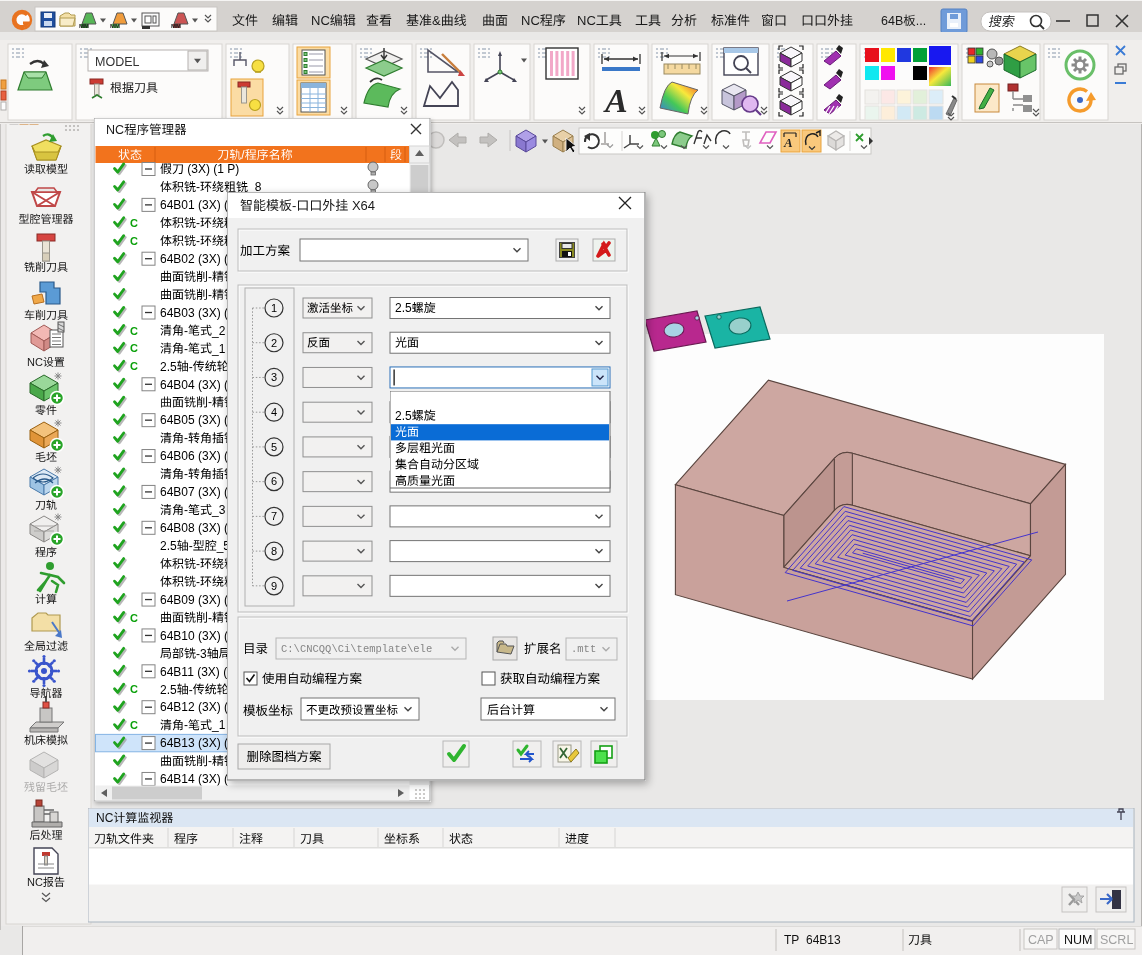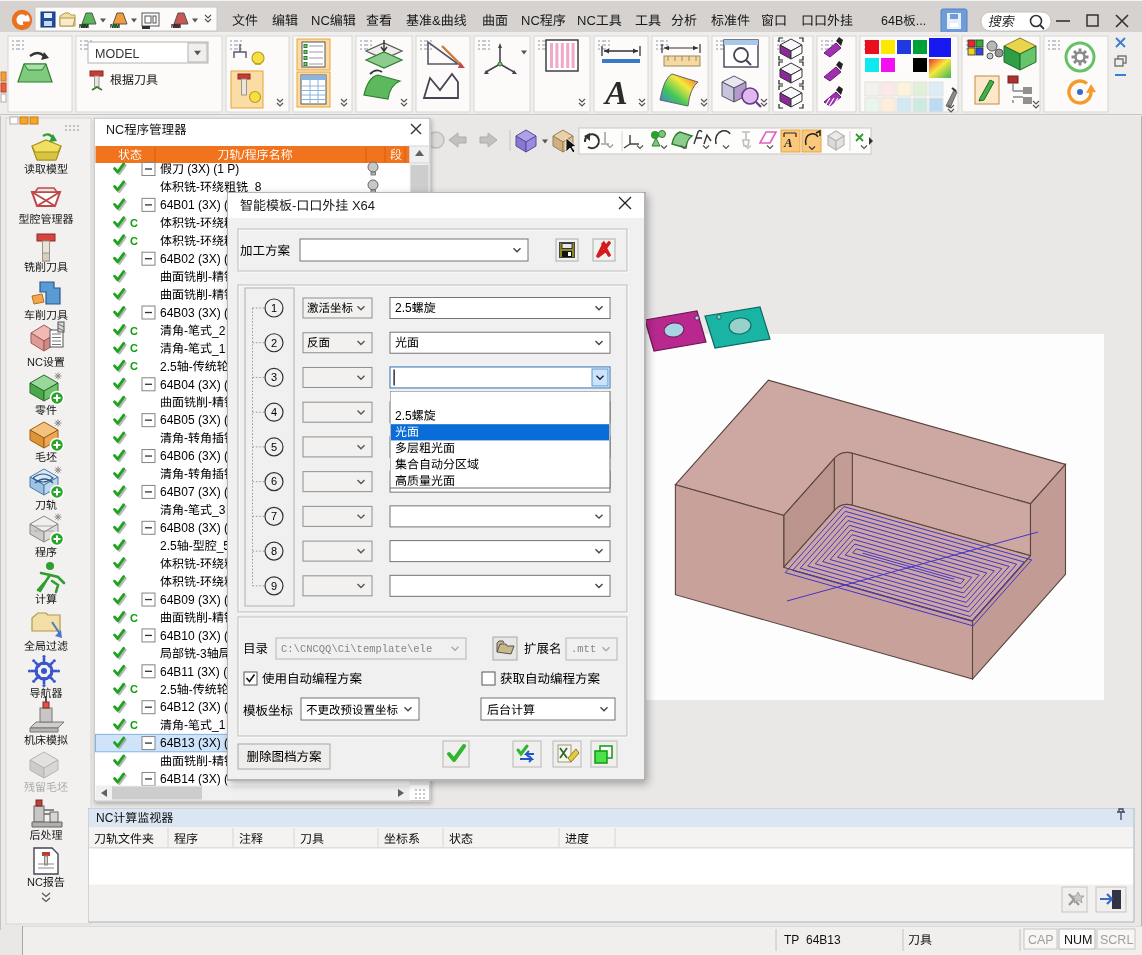--- a/index.html
+++ b/index.html
@@ -261,21 +261,21 @@
       <g transform="translate(1001,26) skewX(-10)">
         <use href="#g7D22_13" fill="#222"></use>
       </g>
       <circle cx="1036" cy="21" r="5.5" fill="none" stroke="#333" stroke-width="1.6"></circle>
       <line x1="1040" y1="25" x2="1044" y2="29" stroke="#333" stroke-width="1.8"></line>
       <line x1="1056" y1="21" x2="1070" y2="21" stroke="#333" stroke-width="1.6"></line>
       <rect x="1087" y="15" width="11" height="11" fill="none" stroke="#333" stroke-width="1.5"></rect>
       <path d="M1116,15 l12,12 M1128,15 l-12,12" fill="none" stroke="#333" stroke-width="1.6"></path>
     </svg>
   </div>
-<div style="position:absolute;left:0px;top:32px;width:1142px;height:84px;z-index:2;">
+<div style="position:absolute;left:0px;top:40px;width:1142px;height:84px;z-index:2;">
     <svg width="1142" height="84" viewBox="0 32 1142 84">
       <rect x="0" y="32" width="1142" height="84" fill="#f0eeec"></rect>
       <line x1="0" y1="114.5" x2="1142" y2="114.5" stroke="#c6c3c0" stroke-width="1"></line>
       <rect x="8" y="36" width="64" height="76" fill="#fcfbfa" stroke="#d8d5d2" stroke-width="1"></rect>
       <circle cx="13" cy="41" r="1.1" fill="#b3bcc9"></circle>
       <circle cx="13" cy="45" r="1.1" fill="#b3bcc9"></circle>
       <circle cx="13" cy="49" r="1.1" fill="#b3bcc9"></circle>
       <circle cx="17" cy="41" r="1.1" fill="#b3bcc9"></circle>
       <circle cx="17" cy="45" r="1.1" fill="#b3bcc9"></circle>
       <circle cx="17" cy="49" r="1.1" fill="#b3bcc9"></circle>

